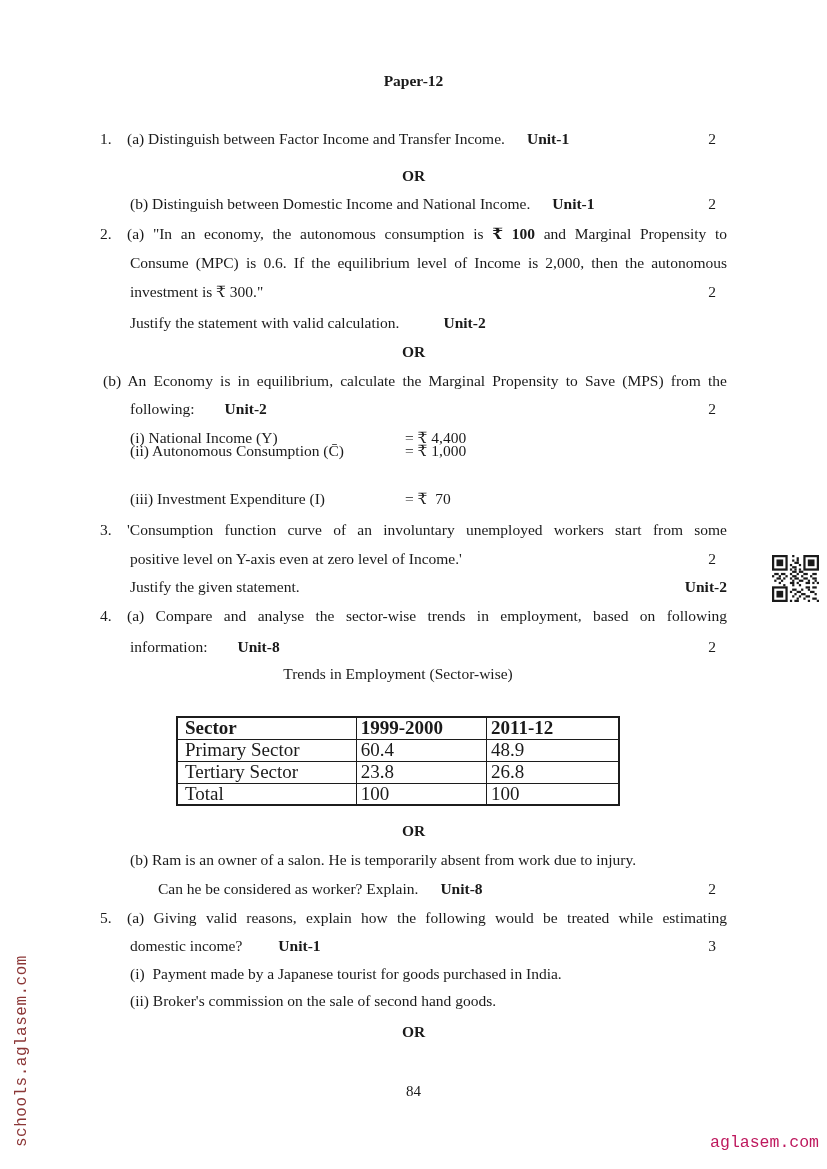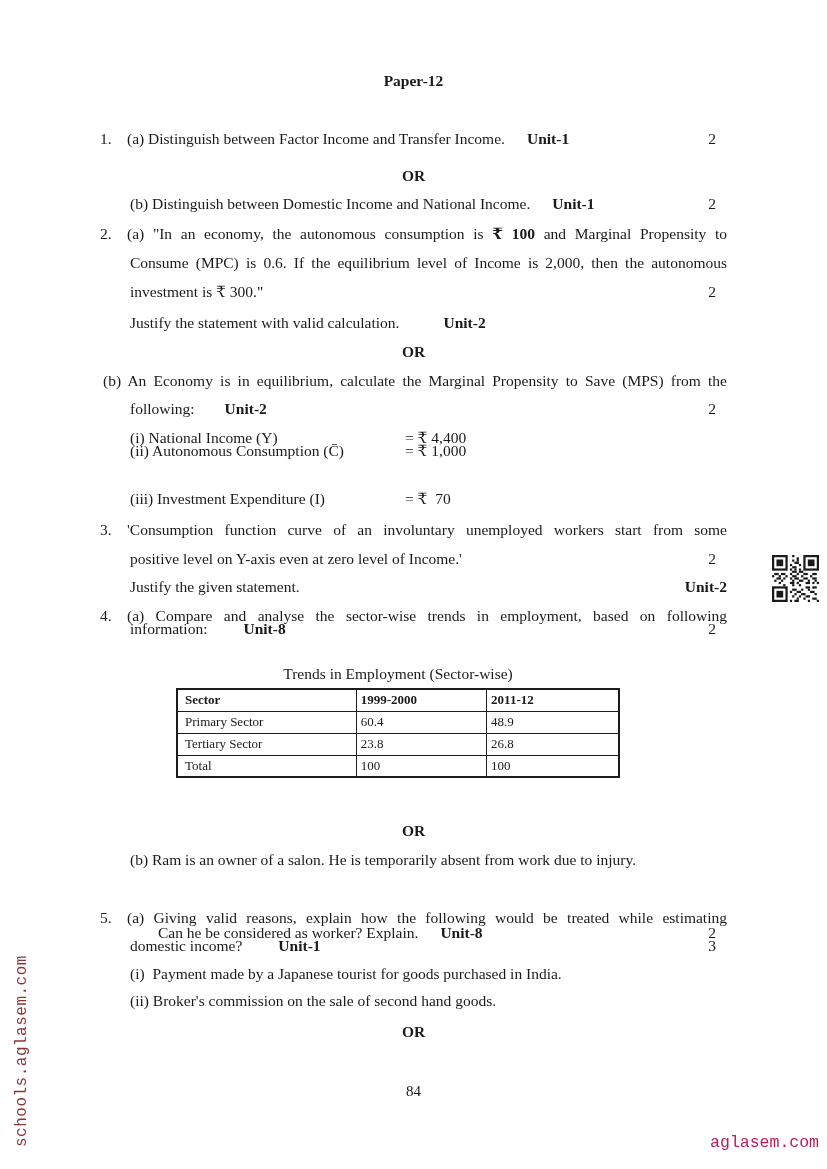--- a/index.html
+++ b/index.html
@@ -28,23 +28,23 @@
   .unit.g36 { margin-left:36px; }
   .unit.g44 { margin-left:44px; }
   .unit.right { margin-left:auto; }
   .mark { margin-left:auto; min-width:18px; text-align:right; padding-right:11px; }
   .center-bold {
     position:absolute; left:100px; width:627px; text-align:center;
     font-weight:bold; line-height:22px;
   }
   .item-label { display:inline-block; width:275px; }
   .doc-table {
-    position:absolute; left:176px; top:688px; width:444px;
+    position:absolute; left:176px; top:716px; width:444px;
     border-collapse:collapse; border:2px solid #1c1c1c;
-    font-size:13px; color:#1a1a1a;
+    font-size:19px; color:#1a1a1a;
   }
   .doc-table th, .doc-table td {
     border:1px solid #1c1c1c; height:22px; line-height:20px;
     font-weight:normal; text-align:left; padding:0 4px;
   }
   .doc-table th { font-weight:bold; }
   .doc-table .cell-left { text-align:left; padding-left:7px; }
   .table-title {
     position:absolute; left:176px; top:663px; width:444px;
     text-align:center; font-weight:normal; line-height:22px;
@@ -132,21 +132,21 @@
 </div>
 <div class="row ind30" style="top:576px;">
   <span class="body">Justify the given statement.</span>
   <span class="unit right">Unit-2</span>
 </div>
 
 <div class="row" style="top:605px;">
   <span class="num">4.</span>
   <span class="grow">(a) Compare and analyse the sector-wise trends in employment, based on following</span>
 </div>
-<div class="row ind30" style="top:618px;gap:6px;">
+<div class="row ind30" style="top:636px;">
   <span class="body">information:</span>
   <span class="unit g30">Unit-8</span>
   <span class="mark">2</span>
 </div>
 
 <div class="table-title">Trends in Employment (Sector-wise)</div>
 <table class="doc-table">
   <colgroup>
       <col style="width:180px">
       <col style="width:131px">
@@ -174,21 +174,21 @@
     <td>100</td>
   </tr>
 </tbody>
   </table>
 
 <div class="center-bold" style="top:820px;">OR</div>
 
 <div class="row ind30" style="top:849px;">
   <span class="body">(b) Ram is an owner of a salon. He is temporarily absent from work due to injury.</span>
 </div>
-<div class="row ind58" style="top:922px;">
+<div class="row ind58" style="top:878px;">
   <span class="body">Can he be considered as worker? Explain.</span>
   <span class="unit">Unit-8</span>
   <span class="mark">2</span>
 </div>
 
 <div class="row" style="top:907px;">
   <span class="num">5.</span>
   <span class="grow">(a) Giving valid reasons, explain how the following would be treated while estimating</span>
 </div>
 <div class="row ind30" style="top:935px;">

